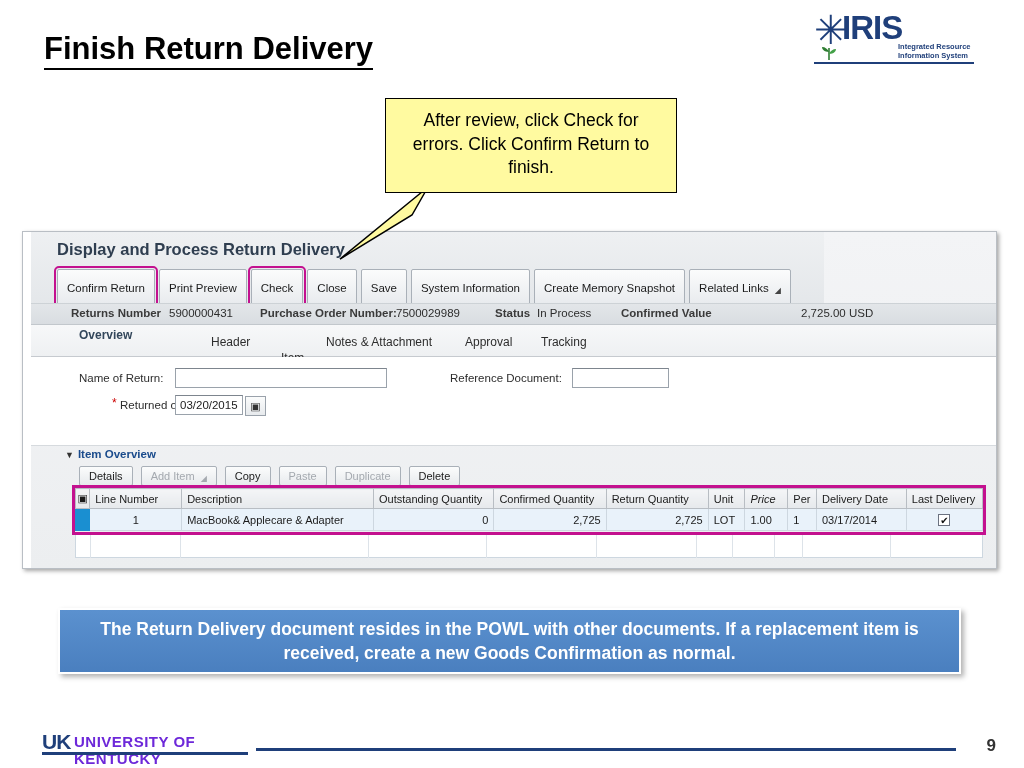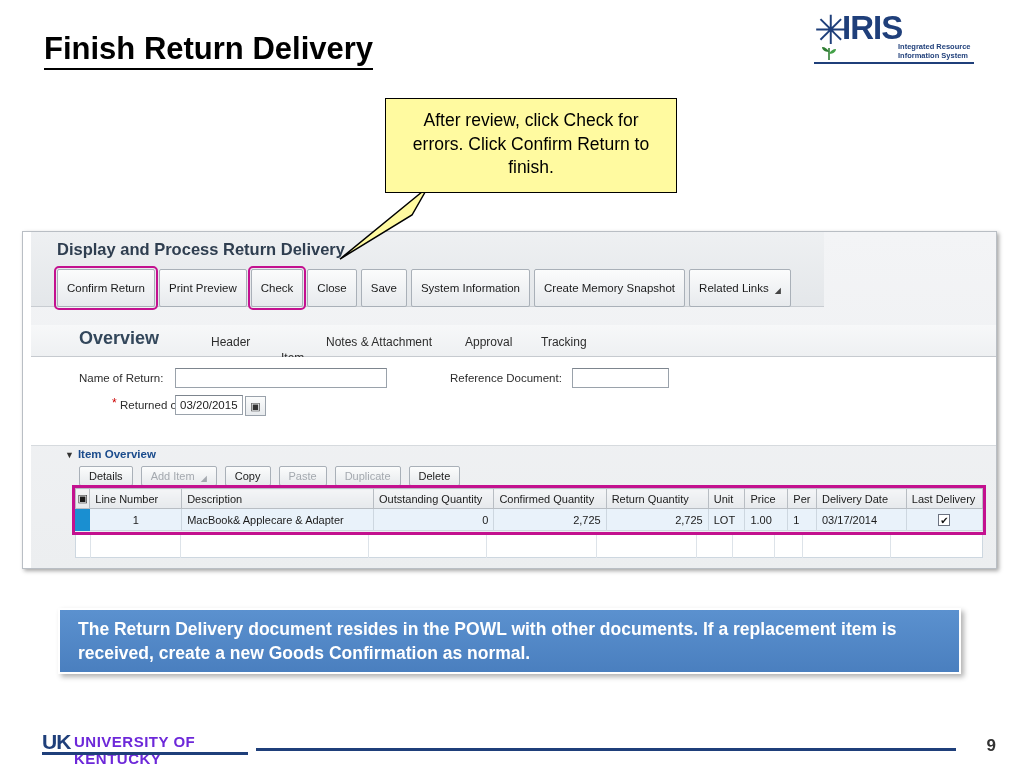--- a/index.html
+++ b/index.html
@@ -182,21 +182,21 @@
   .tabbar {
     position: absolute;
     left: 0; top: 93px;
     width: 967px; height: 32px;
     background: linear-gradient(#f7f8f9, #eef0f2);
     border-bottom: 1px solid #c6cacf;
   }
   .tab-active {
     position: absolute;
     left: 48px; top: 3px;
-    font-size: 18px;
+    font-size: 12px;
     font-weight: bold;
     color: #33475b;
   }
   .tabbar .tab {
     position: absolute;
     top: 10px;
     font-size: 12px;
     color: #2d2d2d;
     white-space: nowrap;
   }
@@ -355,20 +355,21 @@
   .banner {
     position: absolute;
     left: 58px; top: 608px;
     width: 903px; height: 66px;
     background: linear-gradient(#5b91cf, #4a7fbf);
     border: 2px solid #ffffff;
     box-shadow: 3px 3px 5px rgba(0,0,0,0.3);
   }
   .banner-text {
     padding: 8px 18px 0 18px;
+    text-align: center;
     font-size: 17.5px;
     font-weight: bold;
     color: #ffffff;
     line-height: 1.35;
   }
 
   
   .footer-rule {
     position: absolute;
     left: 256px; top: 748px;
@@ -467,20 +468,30 @@
         <div class="tbtn">
             <span>Create Memory Snapshot</span>
           </div>
         <div class="tbtn">
             <span>Related Links</span>
             <span class="caret">◢</span>
           </div>
       </div>
     </div>
 
+    <div class="status-strip">
+      <div class="cell lbl" style="left:40px;">Returns Number</div>
+      <div class="cell" style="left:138px;">5900000431</div>
+      <div class="cell lbl" style="left:229px;">Purchase Order Number:</div>
+      <div class="cell" style="left:365px;">7500029989</div>
+      <div class="cell lbl" style="left:464px;">Status</div>
+      <div class="cell" style="left:506px;">In Process</div>
+      <div class="cell lbl" style="left:590px;">Confirmed Value</div>
+      <div class="cell" style="left:770px;">2,725.00 USD</div>
+    </div>
 
     <div class="tabbar">
       <div class="tab-active">Overview</div>
       <div class="tab" style="left:180px;">Header</div>
       <div class="tab" style="left:250px;margin-top:16px;">Item</div>
       <div class="tab" style="left:295px;">Notes &amp; Attachment</div>
       <div class="tab" style="left:434px;">Approval</div>
       <div class="tab" style="left:510px;">Tracking</div>
     </div>
 
@@ -533,21 +544,21 @@
       <table>
         <thead>
           <tr>
             <th class="selhead">▣</th>
             <th style="width:90px;">Line Number</th>
             <th style="width:188px;">Description</th>
             <th style="width:118px;">Outstanding Quantity</th>
             <th style="width:110px;">Confirmed Quantity</th>
             <th style="width:100px;">Return Quantity</th>
             <th style="width:36px;">Unit</th>
-            <th style="width:42px;">Price</th>
+            <th style="width:42px;font-style:italic;">Price</th>
             <th style="width:28px;">Per</th>
             <th style="width:88px;">Delivery Date</th>
             <th style="width:74px;">Last Delivery</th>
           </tr>
         </thead>
         <tbody>
           <tr>
             <td class="rowsel"></td>
             <td class="ctr">1</td>
             <td>MacBook&amp; Applecare &amp; Adapter</td>

